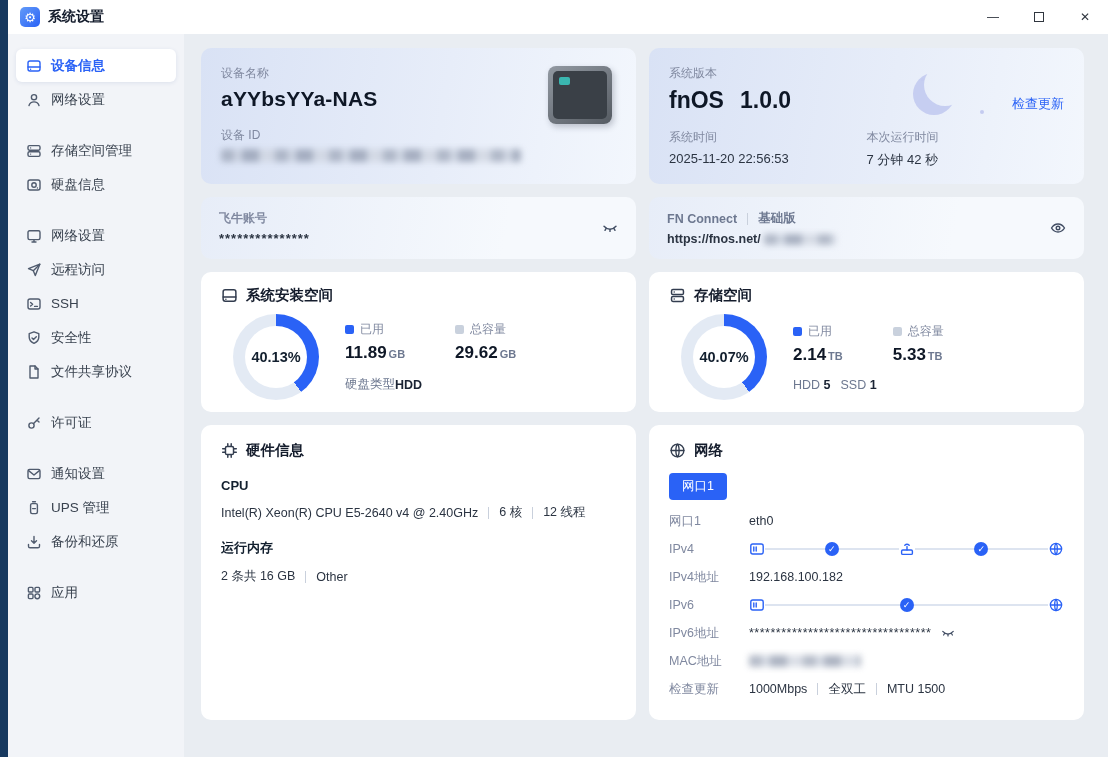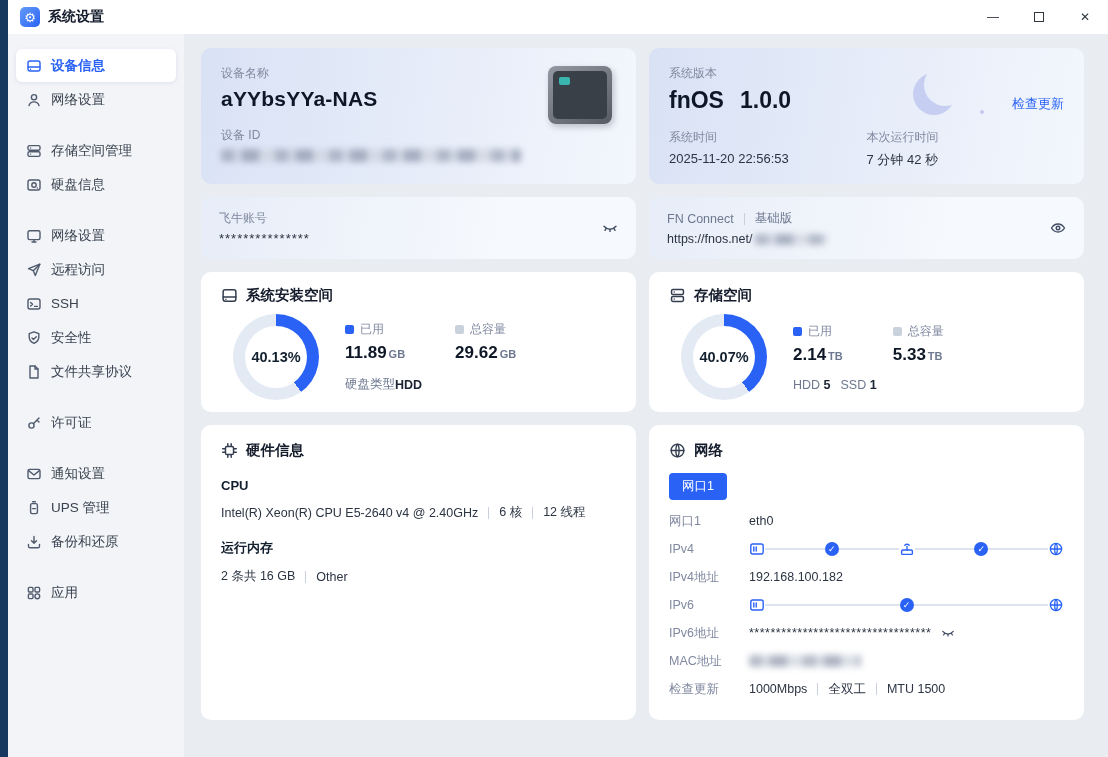--- a/index.html
+++ b/index.html
@@ -56,21 +56,21 @@
   .link { margin-left:auto; color:#2a62f6; font-size:13px; cursor:pointer; }
   .time-cols { display:flex; margin-top:15px; position:relative; z-index:1; }
   .time-cols > div { width:50%; }
   .tc-val { font-size:13px; color:#2b3442; }
   .crescent { position:absolute; right:118px; top:16px; width:42px; height:42px; border-radius:50%;
     box-shadow:-11px 9px 0 rgba(196,203,240,.95); }
   .star { position:absolute; border-radius:50%; background:#c4cbf0; }
 
   
   .slim-card { height:62px; display:flex; align-items:center; padding:0 18px;
-    background:linear-gradient(100deg,#e7edf8 0%,#f6f9fd 70%); }
+    background:linear-gradient(100deg,#e7edf8 0%,#f6f9fd 70%);font-weight:bold; }
   .masked-val { font-size:13px; color:#2b3442; letter-spacing:1px; margin-top:4px; }
   .icon-right { margin-left:auto; color:#414d63; display:flex; }
   .connect-row { display:flex; align-items:center; font-size:12.5px; color:#6d7890; }
   .url-row { font-size:12.5px; color:#2b3442; margin-top:5px; display:flex; align-items:center; }
   .blur-url { width:72px; height:11px; margin-left:3px; }
   .vsep { display:inline-block; width:1px; height:12px; background:#c9d0dc; margin:0 10px; vertical-align:middle; flex-shrink:0; }
 
   
   .space-card { height:140px; padding:14px 20px; }
   .card-title { display:flex; align-items:center; gap:8px; font-size:14.5px; font-weight:700; color:#141c2c; }

